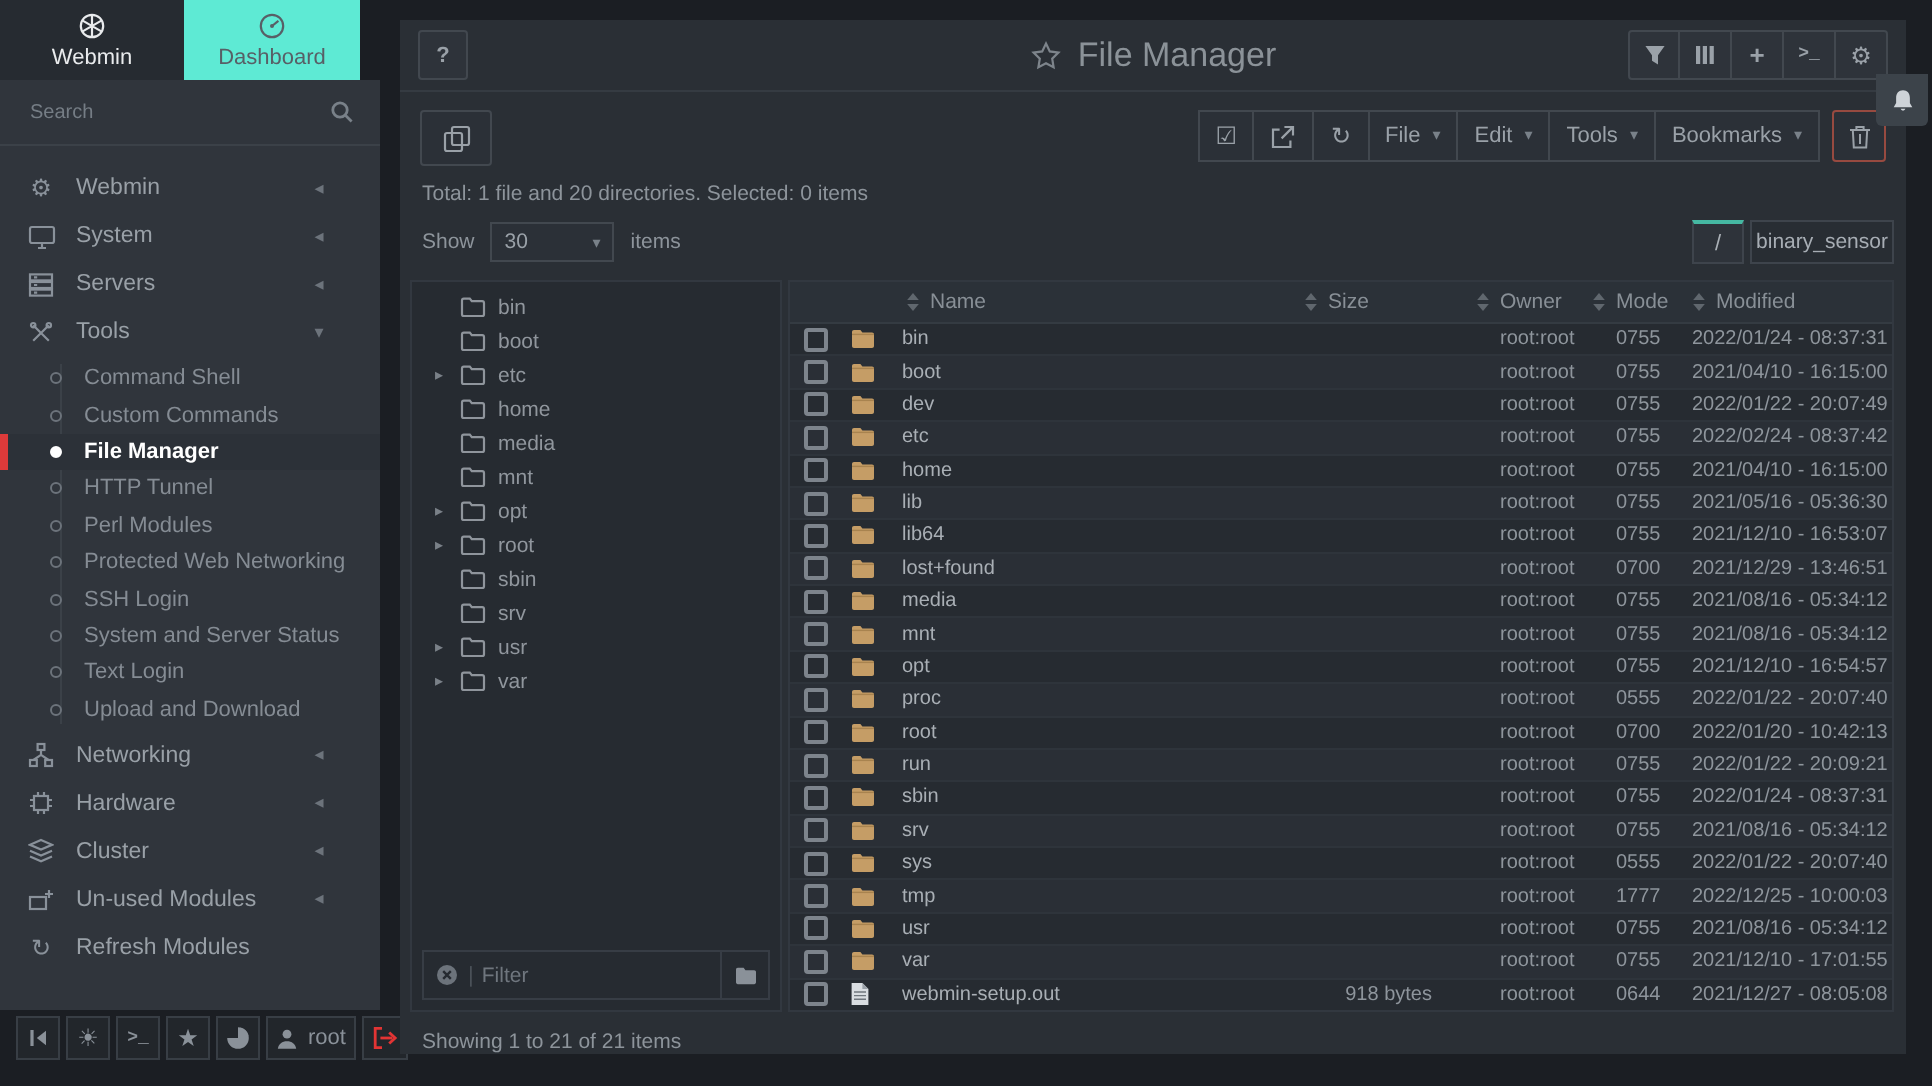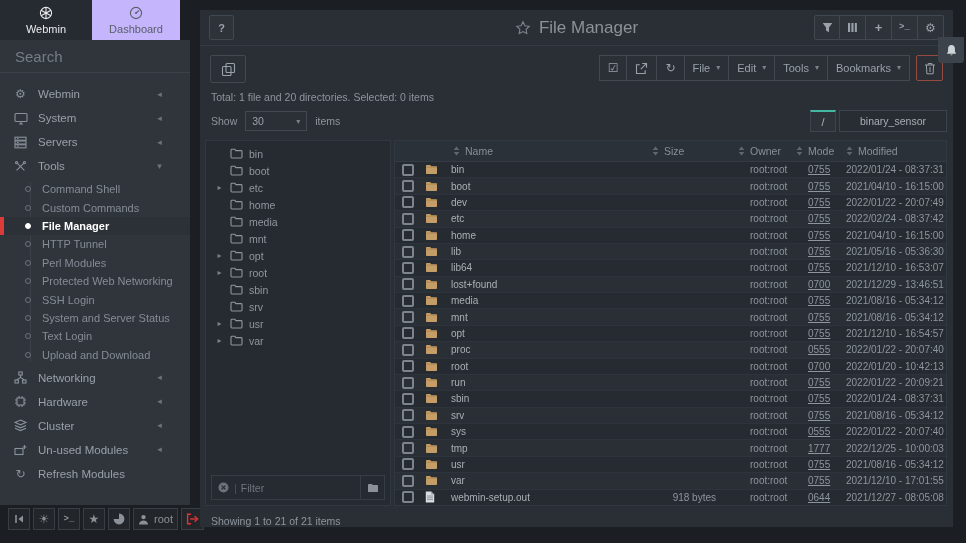--- a/index.html
+++ b/index.html
@@ -6,24 +6,24 @@
     font-family:"Liberation Sans","DejaVu Sans",sans-serif;overflow:hidden;position:relative;
     -webkit-font-smoothing:antialiased;}
   *{box-sizing:border-box;}
   .ic{display:inline-flex;align-items:center;justify-content:center;line-height:1;}
 
   
   .sidebar{position:absolute;left:0;top:0;width:190px;height:505px;background:#30353c;}
   .tabs{display:flex;height:40px;background:#1b1e23;}
   .tab{display:flex;flex-direction:column;align-items:center;justify-content:center;gap:3px;font-size:11px;cursor:default;}
   .tab-webmin{width:92px;background:#262b31;color:#e9ebed;}
-  .tab-dashboard{width:88px;background:#c4b5fd;color:#585f66;}
+  .tab-dashboard{width:88px;background:#5eead4;color:#585f66;}
   .tab .ic{height:15px;}
   .search-row{height:33px;display:flex;align-items:center;padding:0 13px;border-bottom:1px solid #3b4148;}
-  .search-row input{flex:1;background:transparent;border:none;outline:none;color:#9aa1a8;font-size:15px;font-family:inherit;}
+  .search-row input{flex:1;background:transparent;border:none;outline:none;color:#9aa1a8;font-size:10px;font-family:inherit;}
   .search-row input::placeholder{color:#757d85;}
   .search-row .ic{color:#798189;}
   .menu{padding-top:9px;}
   .mi{height:24px;display:flex;align-items:center;padding:0 13px;color:#99a0a7;font-size:11.5px;position:relative;cursor:default;}
   .mi .ic{width:15px;margin-right:10px;color:#89909-8;color:#89919a;}
   .mi .caret{margin-left:auto;font-size:9px;color:#6c737b;}
   .sub{position:relative;padding:2px 0;}
   .sub::before{content:"";position:absolute;left:30px;top:4px;bottom:4px;width:1px;background:#3b4148;}
   .si{height:18.4px;display:flex;align-items:center;padding-left:25px;color:#858c94;font-size:11px;position:relative;}
   .si .dot{width:6px;height:6px;border:1px solid #6c737b;border-radius:50%;margin-right:11px;background:#30353c;position:relative;z-index:1;flex:none;}
@@ -66,21 +66,21 @@
     display:flex;align-items:center;justify-content:center;border-radius:2px;}
 
   .total-line{padding:4px 11px 0;color:#8d949b;font-size:10.5px;}
   .show-row{display:flex;align-items:center;padding:7px 6px 8px 11px;color:#8d949b;font-size:10.5px;}
   .show-select{width:62px;height:20px;border:1px solid #42484f;background:#2b3037;margin:0 8px;padding:0 6px;
     display:flex;align-items:center;justify-content:space-between;color:#9aa1a8;}
   .show-select .dd{font-size:8px;color:#798189;}
   .path-group{margin-left:auto;display:flex;gap:3px;}
   .root-btn{width:26px;height:22px;background:#2e333a;border:1px solid #3e444c;border-top:2px solid var(--teal,#45b8a2);
     color:#abb1b7;display:flex;align-items:center;justify-content:center;font-size:11px;}
-  .path-box{width:108px;height:22px;border:1px solid #3e444c;color:#a7adb4;background:#282d33;
+  .path-box{width:72px;height:22px;border:1px solid #3e444c;color:#a7adb4;background:#282d33;
     display:flex;align-items:center;justify-content:center;font-size:10.5px;}
 
   .panels{display:flex;margin:0 6px 0 5px;height:366px;}
   .tree-panel{width:186px;background:#262b31;border:1px solid #323840;display:flex;flex-direction:column;}
   .tree-list{flex:1;padding-top:4px;overflow:hidden;}
   .titem{height:17px;display:flex;align-items:center;padding-left:9px;color:#90969d;font-size:10.5px;gap:6px;}
   .titem .exp{width:9px;font-size:8px;color:#7a8188;text-align:center;flex:none;}
   .titem .f-ic{color:#8f959c;flex:none;display:flex;}
   .filter-row{height:25px;margin:4px 5px 5px;border:1px solid #373d45;display:flex;align-items:center;}
   .filter-row .clr{margin:0 5px 0 6px;display:flex;}
@@ -96,21 +96,21 @@
   .sort{display:inline-flex;flex-direction:column;gap:1px;color:#60676e;}
   .trow{height:16.38px;font-size:10px;color:#8e959c;border-bottom:1px solid #2e343b;}
   .trow.alt{background:#2a2f36;}
   .trow .c-name{color:#a9afb5;}
   .cell{overflow:hidden;white-space:nowrap;}
   .c-cb{display:flex;justify-content:center;}
   .cbx{width:12px;height:12px;border:2px solid #7d848c;border-radius:2px;display:inline-block;}
   .c-ic{display:flex;justify-content:flex-start;padding-left:4px;}
   .c-size{text-align:right;padding-right:6px;}
   .c-owner{padding-left:28px;}
-  .c-mode{padding-left:16px;text-decoration:underline;}
+  .c-mode{padding-left:16px;}
   .c-mod{padding-left:8px;}
   .h-name{padding-left:2px;text-align:center;}
   .h-size{padding-left:18px;}
   .h-owner{padding-left:16px;}
   .h-mode{padding-left:4px;}
   .h-mod{padding-left:8px;}
   .folder-fill{color:#c59d66;}
   .showing-line{padding:9px 11px 0;color:#8d949b;font-size:10.5px;}
 </style>
 </head>

